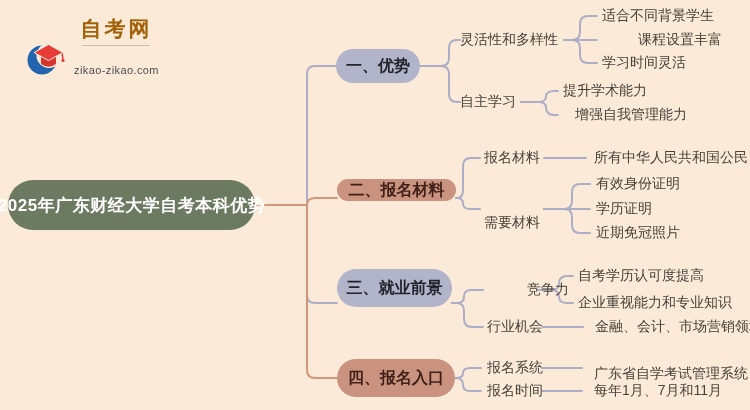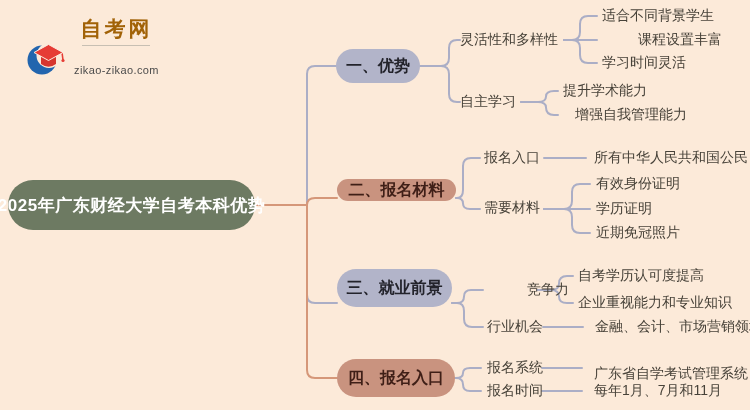--- a/index.html
+++ b/index.html
@@ -110,23 +110,23 @@
   <div class="pill gray" style="left:336px; top:49px; width:84px; height:34px;">一、优势</div>
   <div class="lbl" style="left:460px; top:40px;">灵活性和多样性</div>
   <div class="leaf" style="left:602px; top:16px;">适合不同背景学生</div>
   <div class="leaf" style="left:638px; top:40px;">课程设置丰富</div>
   <div class="leaf" style="left:602px; top:63px;">学习时间灵活</div>
   <div class="lbl" style="left:460px; top:102px;">自主学习</div>
   <div class="leaf" style="left:563px; top:91px;">提升学术能力</div>
   <div class="leaf" style="left:535px; top:115px;margin-left:40px;">增强自我管理能力</div>
 
   <div class="pill salmon" style="left:337px; top:179px; width:119px; height:22px;">二、报名材料</div>
-  <div class="lbl" style="left:484px; top:158px;">报名入口</div>
+  <div class="lbl" style="left:484px; top:158px;">报名材料</div>
   <div class="leaf" style="left:594px; top:158px;">所有中华人民共和国公民</div>
-  <div class="lbl" style="left:484px; top:208px;">需要材料</div>
+  <div class="lbl" style="left:484px; top:223px;">需要材料</div>
   <div class="leaf" style="left:596px; top:184px;">有效身份证明</div>
   <div class="leaf" style="left:596px; top:209px;">学历证明</div>
   <div class="leaf" style="left:596px; top:233px;">近期免冠照片</div>
 
   <div class="pill gray" style="left:337px; top:269px; width:115px; height:38px;">三、就业前景</div>
   <div class="lbl" style="left:487px; top:290px;margin-left:40px;">竞争力</div>
   <div class="leaf" style="left:578px; top:276px;">自考学历认可度提高</div>
   <div class="leaf" style="left:578px; top:303px;">企业重视能力和专业知识</div>
   <div class="lbl" style="left:487px; top:327px;">行业机会</div>
   <div class="leaf" style="left:595px; top:327px;">金融、会计、市场营销领域</div>

